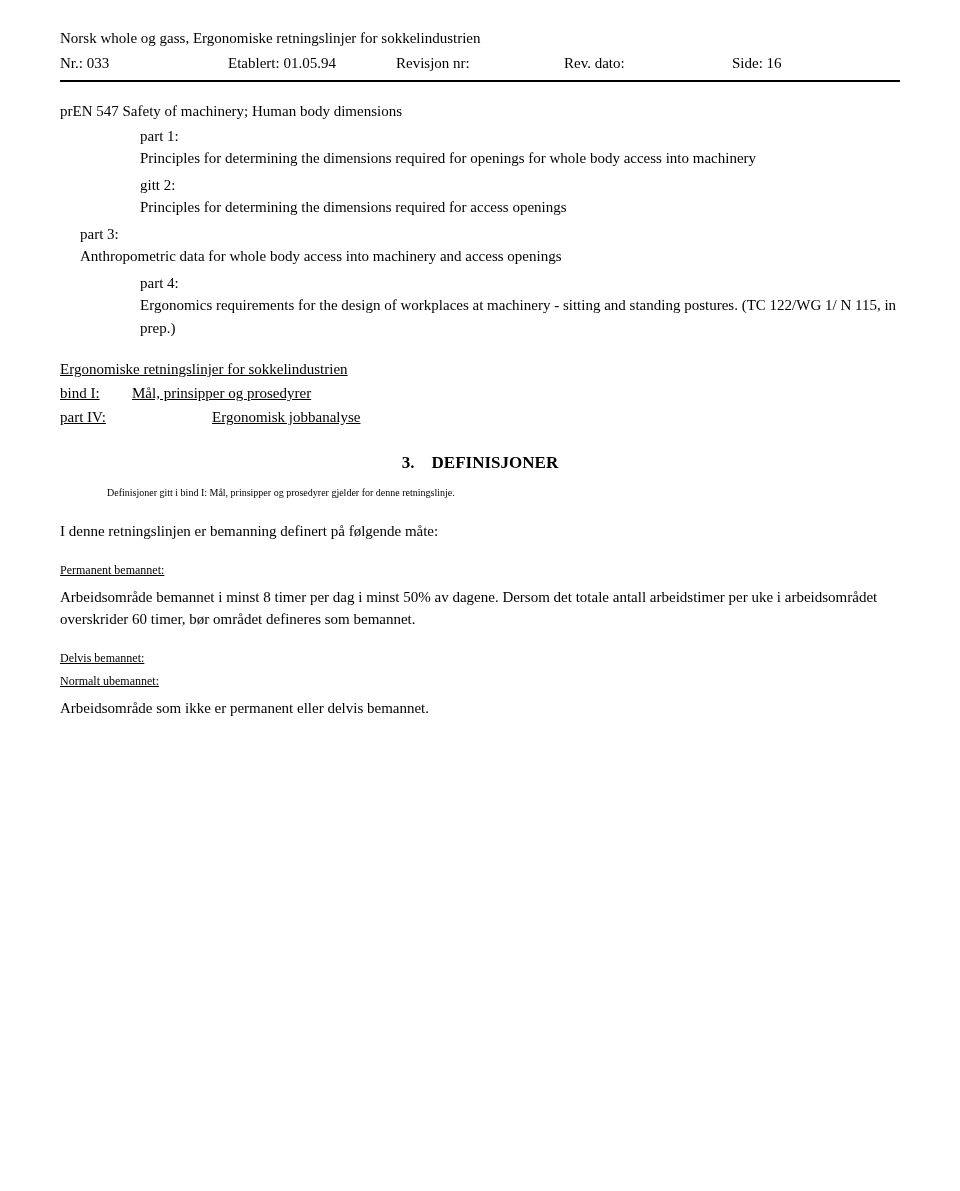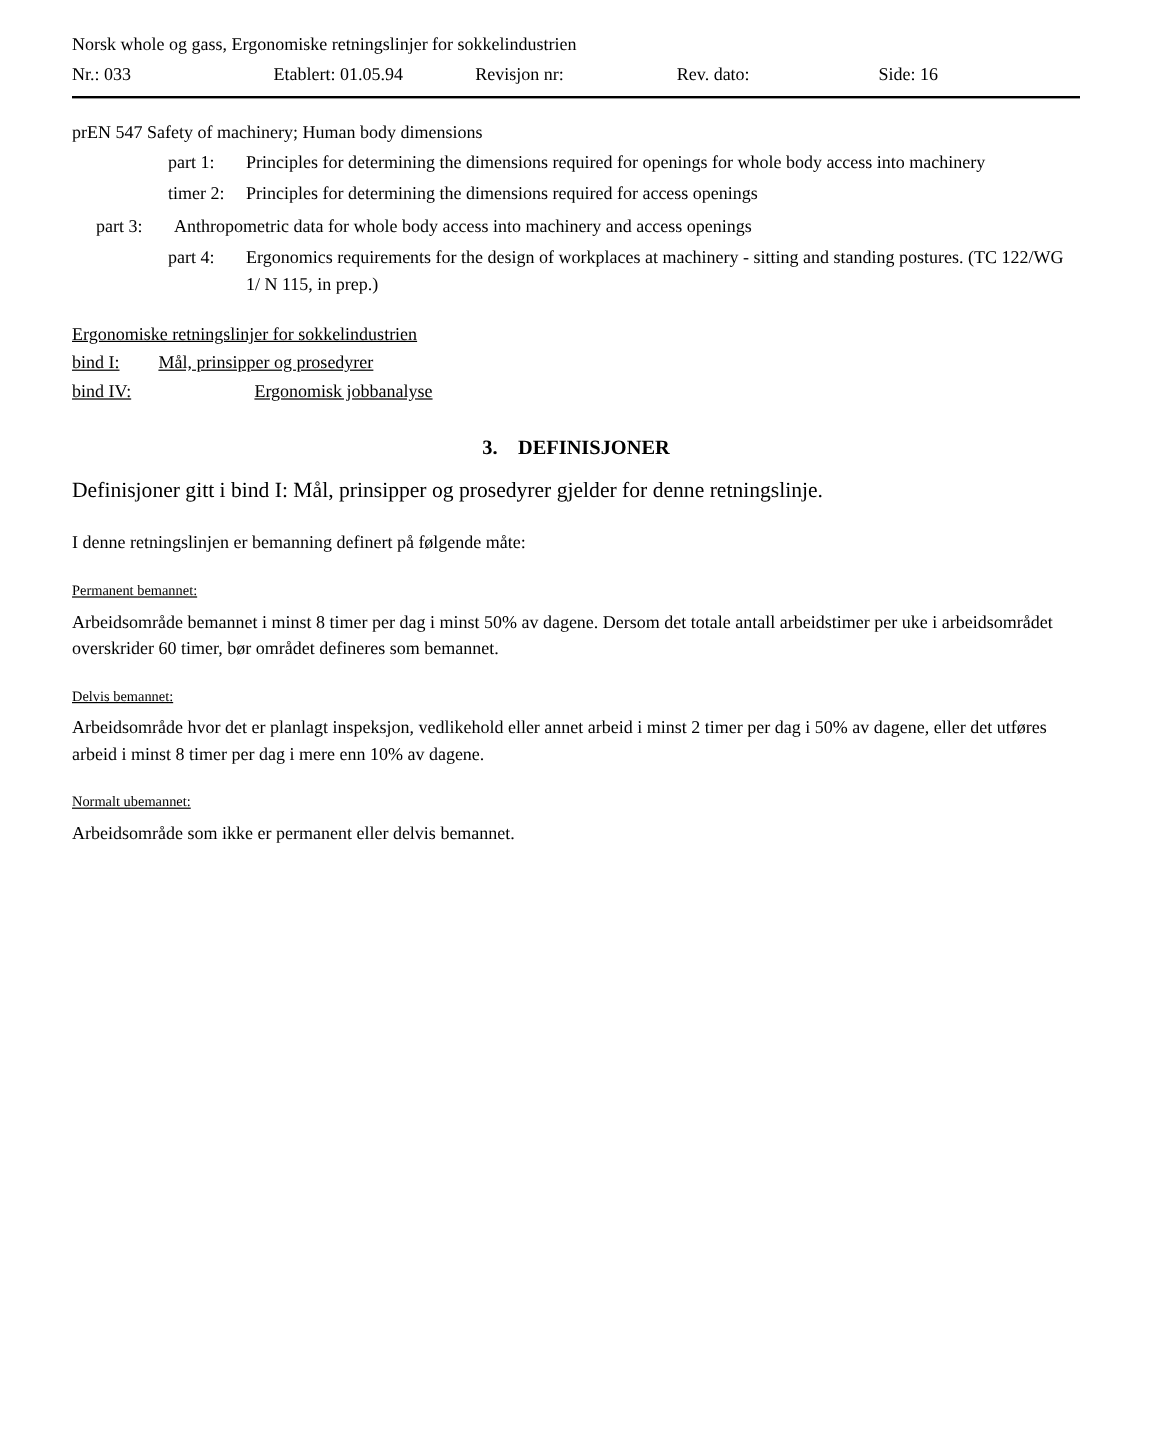--- a/index.html
+++ b/index.html
@@ -40,20 +40,21 @@
     .body-text {
       font-size: 15px;
       line-height: 1.5;
       margin-bottom: 0;
     }
     .indent-block {
       margin-left: 80px;
     }
     .part-block {
       margin-bottom: 0;
+      flex-direction: column;
     }
     .ergo-block {
       margin-top: 18px;
       margin-bottom: 8px;
       text-decoration: underline;
     }
     .ergo-line {
       font-size: 15px;
       line-height: 1.6;
     }
@@ -63,23 +64,24 @@
       line-height: 1.6;
     }
     .section-number {
       font-size: 17px;
       font-weight: bold;
       margin-top: 24px;
       margin-bottom: 12px;
       text-align: center;
     }
     .def-intro {
-      font-size: 18px;
+      font-size: 10px;
       margin-bottom: 20px;
       line-height: 1.5;
+      margin-left: 47px;
     }
     .def-body {
       font-size: 15px;
       margin-bottom: 20px;
       line-height: 1.5;
     }
     .underline-heading {
       text-decoration: underline;
       font-size: 12px;
       margin-bottom: 8px;
@@ -118,21 +120,21 @@
 
 <div style="margin-bottom: 8px;">
   <div class="body-text" style="margin-bottom: 2px; font-size:15px;">
     <span>prEN 547 Safety of machinery; Human body dimensions</span>
   </div>
   <div class="part-block body-text indent-block" style="margin-bottom:4px; display:flex; line-height:1.5;">
     <span style="min-width:65px;">part 1:</span>
     <span>Principles for determining the dimensions required for openings for whole body access into machinery</span>
   </div>
   <div class="part-block body-text indent-block" style="margin-bottom:4px; display:flex; line-height:1.5;">
-    <span style="min-width:65px;">timer 2:</span>
+    <span style="min-width:65px;">gitt 2:</span>
     <span>Principles for determining the dimensions required for access openings</span>
   </div>
   <div class="part-block body-text indent-block" style="margin-bottom:4px; display:flex; line-height:1.5;margin-left:20px;">
     <span style="min-width:65px;">part 3:</span>
     <span>Anthropometric data for whole body access into machinery and access openings</span>
   </div>
   <div class="part-block body-text indent-block" style="margin-bottom:4px; display:flex; line-height:1.5;">
     <span style="min-width:65px;">part 4:</span>
     <span>Ergonomics requirements for the design of workplaces at machinery - sitting and standing postures. (TC 122/WG 1/ N 115, in prep.)</span>
   </div>
@@ -140,21 +142,21 @@
 
 <div class="ergo-block">
   <div class="ergo-line">
     <span>Ergonomiske retningslinjer for sokkelindustrien</span>
   </div>
   <div class="bind-line">
     <span style="min-width:72px;">bind I:</span>
     <span>Mål, prinsipper og prosedyrer</span>
   </div>
   <div class="bind-line">
-    <span style="min-width:72px;">bind IV:</span>
+    <span style="min-width:72px;">part IV:</span>
     <span style="min-width:80px;"></span>
     <span>Ergonomisk jobbanalyse</span>
   </div>
 </div>
 
 <div>
   <div class="section-number">
     <span>3.</span>&nbsp;&nbsp;&nbsp;&nbsp;<span>DEFINISJONER</span>
   </div>
   <div class="def-intro">
@@ -165,22 +167,19 @@
   </div>
   <div class="underline-heading">
     <span>Permanent bemannet:</span>
   </div>
   <div class="def-para">
     <span>Arbeidsområde bemannet i minst 8 timer per dag i minst 50% av dagene. Dersom det totale antall arbeidstimer per uke i arbeidsområdet overskrider 60 timer, bør området defineres som bemannet.</span>
   </div>
   <div class="underline-heading">
     <span>Delvis bemannet:</span>
   </div>
-  <div class="def-para">
-    <span>Arbeidsområde hvor det er planlagt inspeksjon, vedlikehold eller annet arbeid i minst 2 timer per dag i 50% av dagene, eller det utføres arbeid i minst 8 timer per dag i mere enn 10% av dagene.</span>
-  </div>
   <div class="underline-heading">
     <span>Normalt ubemannet:</span>
   </div>
   <div class="def-para">
     <span>Arbeidsområde som ikke er permanent eller delvis bemannet.</span>
   </div>
 </div>
 
 </body></html>

